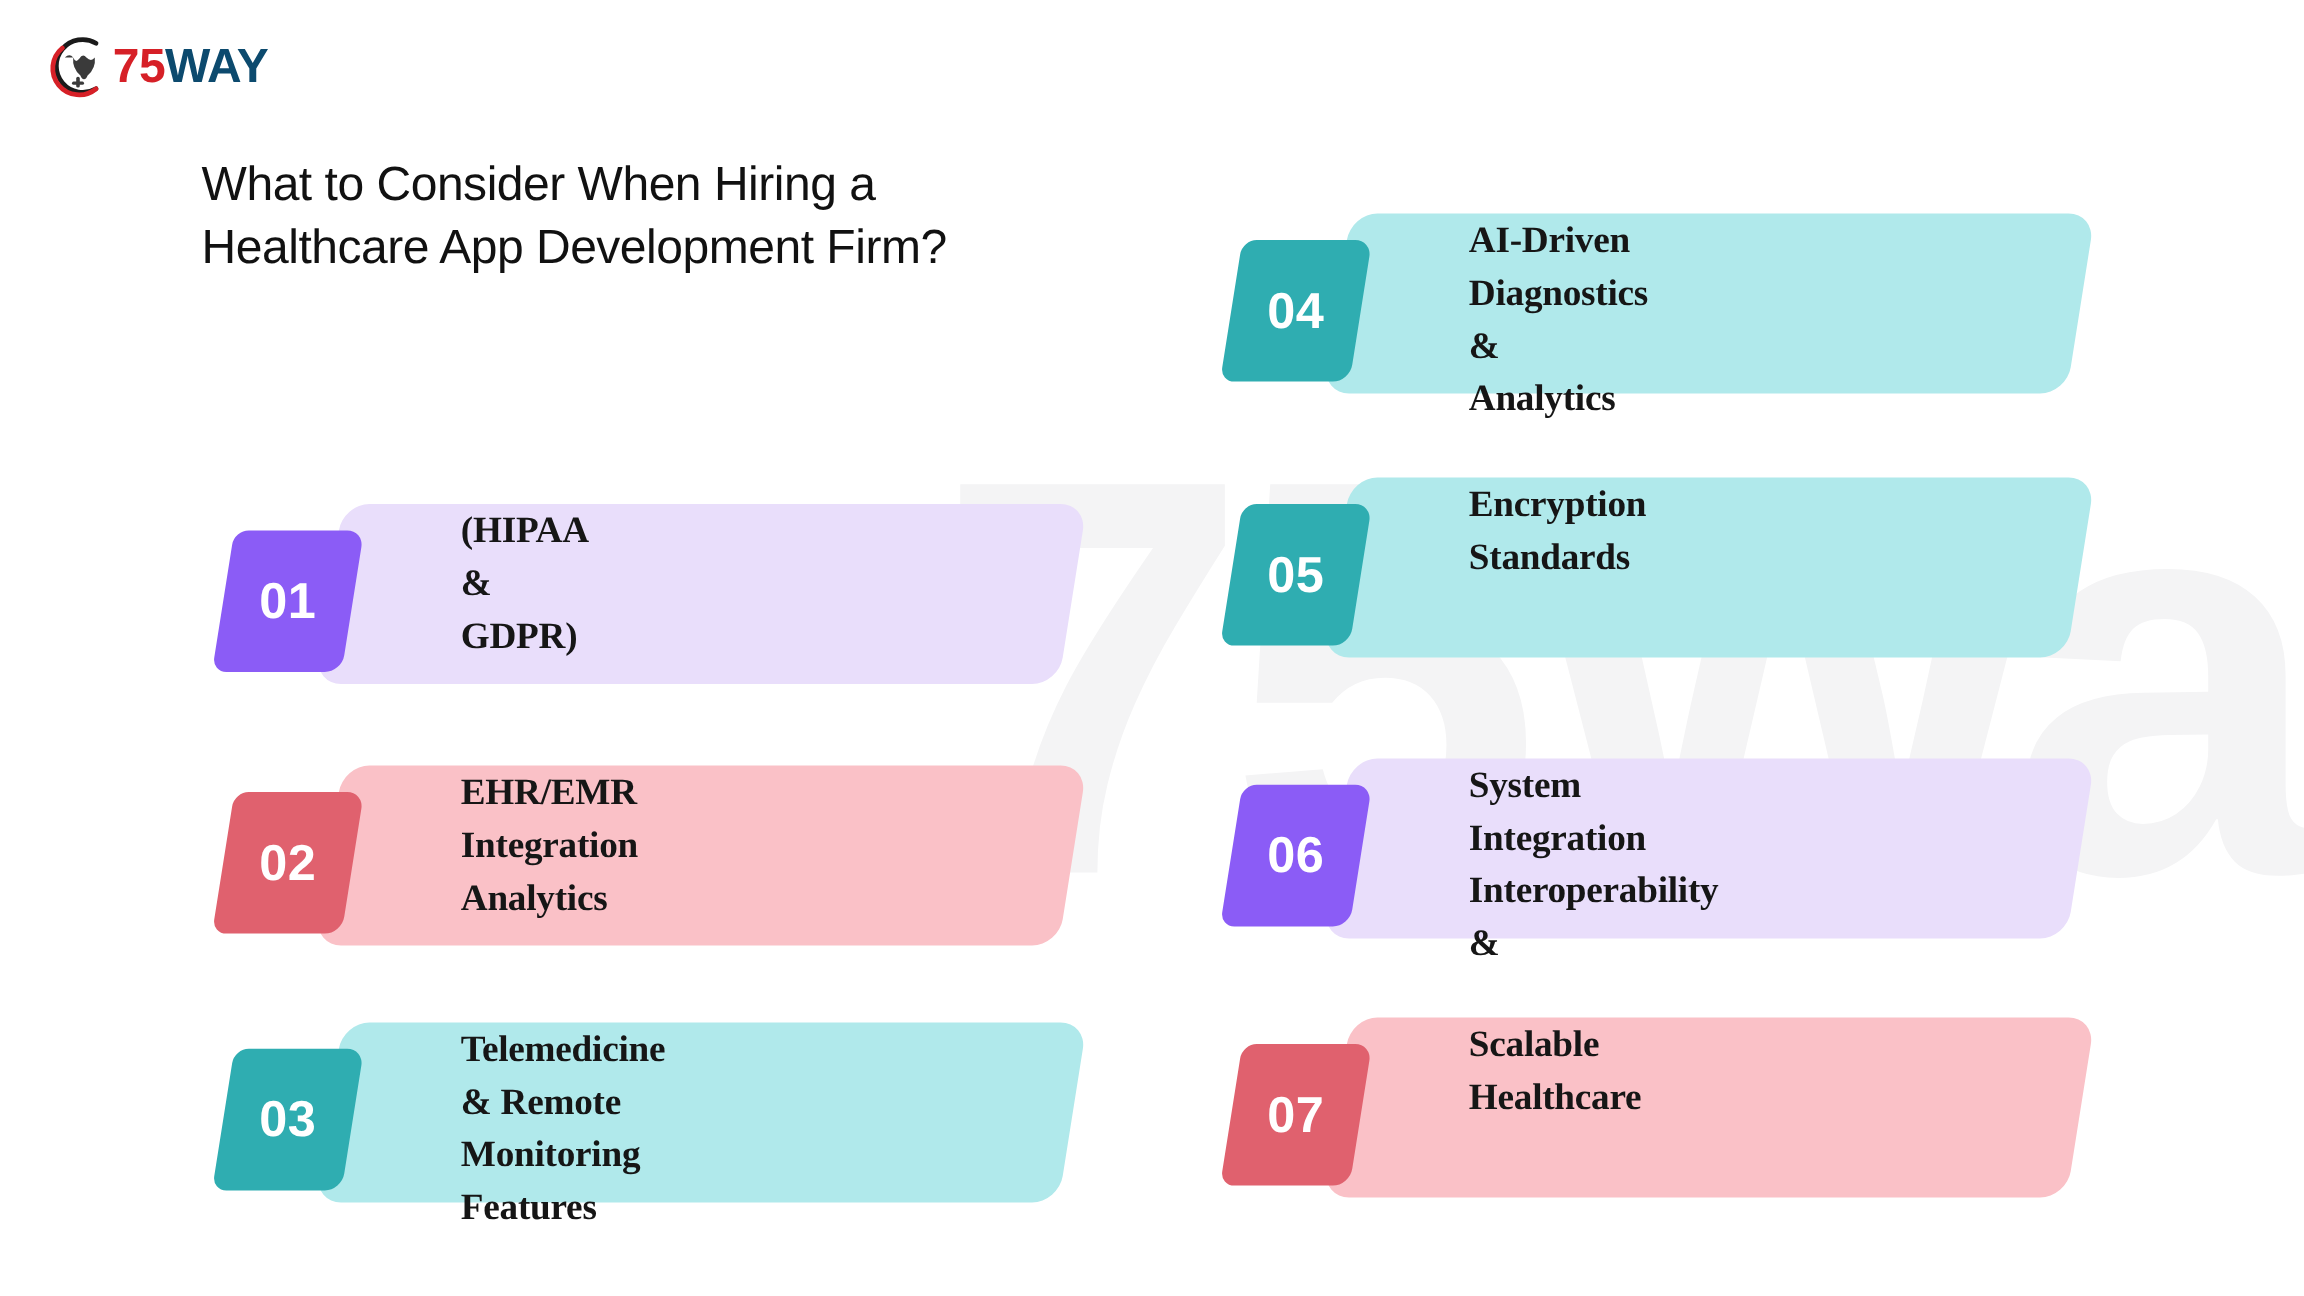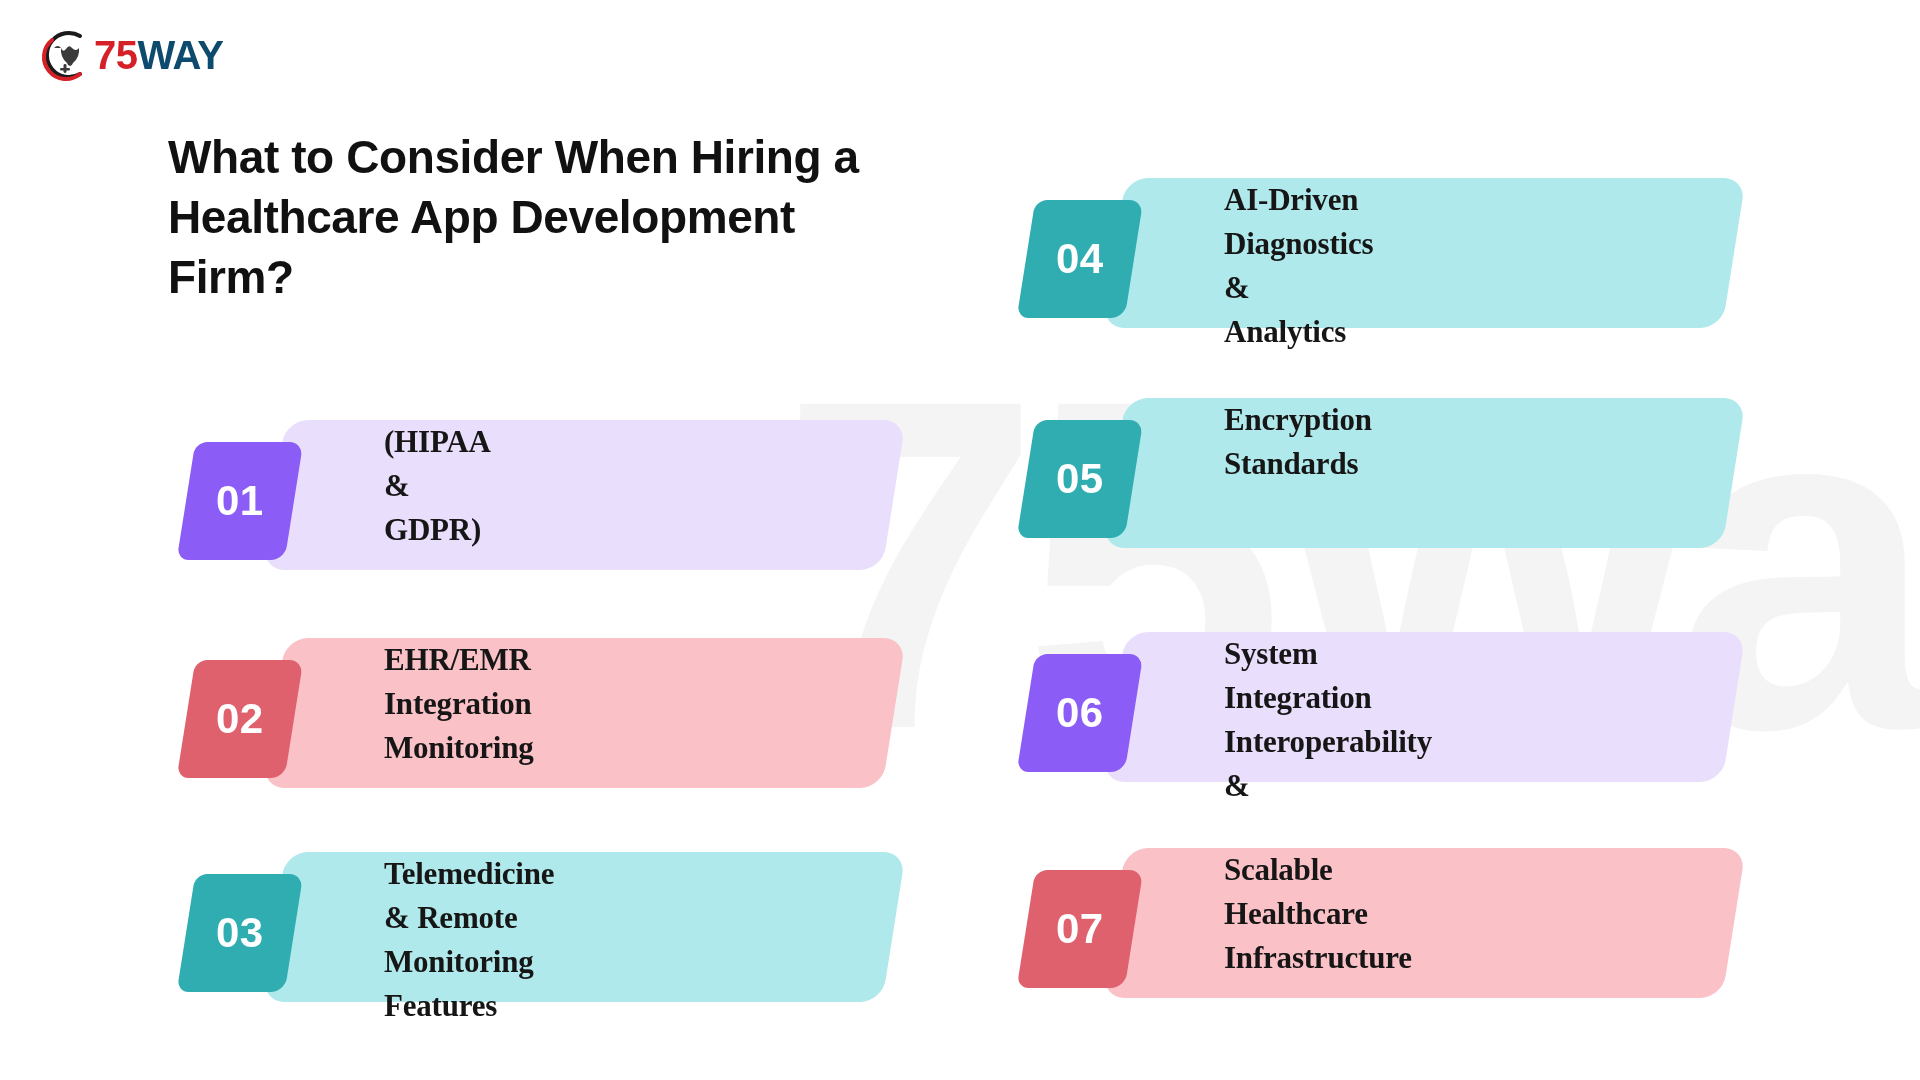--- a/index.html
+++ b/index.html
@@ -68,23 +68,23 @@
   }
   #logo .logo-75 { color: #d62027; }
   #logo .logo-way { color: #1a1a1a; }
 
   
   #page-title {
     position: absolute;
     left: 168px;
     top: 128px;
     width: 700px;
-    font-size: 46px;
+    font-size: 40px;
     line-height: 1.30;
-    font-weight: 700;
+    font-weight: 400;
     color: #111111;
     letter-spacing: -0.4px;
     z-index: 5;
   }
 
   
   .card {
     position: absolute;
     height: 150px;
     z-index: 3;
@@ -202,21 +202,21 @@
   </div>
 </div>
 
 <div class="card col-left" id="card-02">
   <div class="card-body" style="background: rgb(250, 193, 199);"></div>
   <div class="card-badge" style="background: rgb(224, 97, 110);">
     <span class="badge-num">02</span>
   </div>
   <div class="card-text">
     <span>EHR/EMR Integration</span>
-    <span>Monitoring</span>
+    <span>Analytics</span>
   </div>
 </div>
 
 <div class="card col-left" id="card-03">
   <div class="card-body" style="background: rgb(176, 233, 235);"></div>
   <div class="card-badge" style="background: rgb(47, 173, 177);">
     <span class="badge-num">03</span>
   </div>
   <div class="card-text">
     <span>Telemedicine &amp; Remote</span>
@@ -256,15 +256,14 @@
   </div>
 </div>
 
 <div class="card col-right" id="card-07">
   <div class="card-body" style="background: rgb(250, 193, 199);"></div>
   <div class="card-badge" style="background: rgb(224, 97, 110);">
     <span class="badge-num">07</span>
   </div>
   <div class="card-text">
     <span>Scalable Healthcare</span>
-    <span>Infrastructure</span>
   </div>
 </div>
 
 </body></html>

